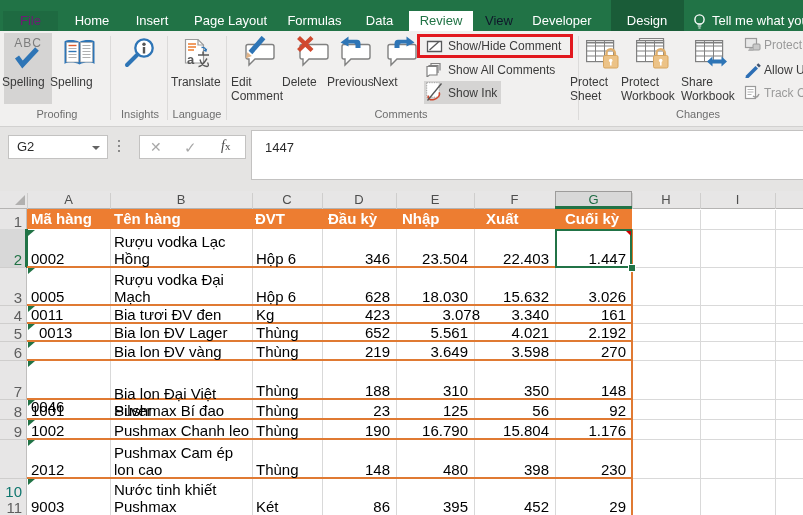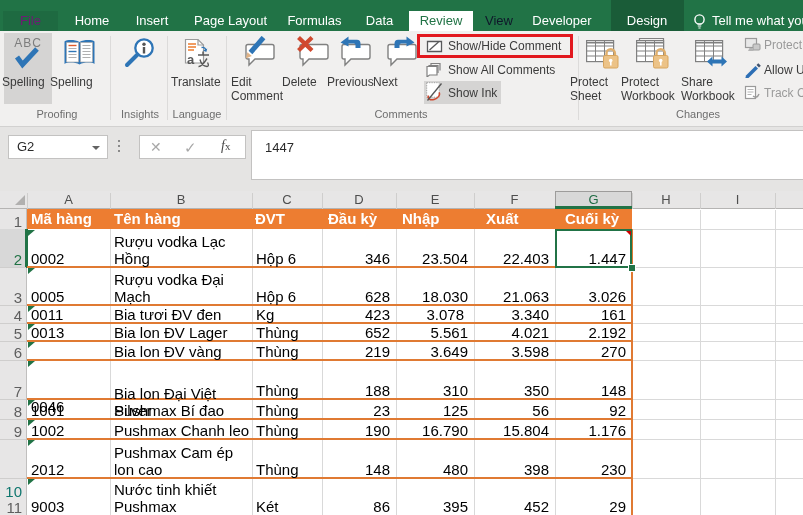--- a/index.html
+++ b/index.html
@@ -264,32 +264,32 @@
 <div class="cell num" style="left:322px;top:229px;width:68px;height:38px">346</div>
 <div class="cell num" style="left:396px;top:229px;width:72px;height:38px">23.504</div>
 <div class="cell num" style="left:474px;top:229px;width:75px;height:38px">22.403</div>
 <div class="cell num" style="left:555px;top:229px;width:71px;height:38px">1.447</div>
 <div class="gtri" style="left:28px;top:230px"></div>
 <div class="cell" style="left:27px;top:267px;width:79px;height:38px">0005</div>
 <div class="cell" style="left:110px;top:267px;width:138px;height:38px"><span>Rượu vodka Đại<br>Mạch</span></div>
 <div class="cell" style="left:252px;top:267px;width:66px;height:38px">Hộp 6</div>
 <div class="cell num" style="left:322px;top:267px;width:68px;height:38px">628</div>
 <div class="cell num" style="left:396px;top:267px;width:72px;height:38px">18.030</div>
-<div class="cell num" style="left:474px;top:267px;width:75px;height:38px">21.063</div>
+<div class="cell num" style="left:474px;top:267px;width:75px;height:38px">15.632</div>
 <div class="cell num" style="left:555px;top:267px;width:71px;height:38px">3.026</div>
 <div class="gtri" style="left:28px;top:268px"></div>
 <div class="cell" style="left:27px;top:305px;width:79px;height:18px">0011</div>
 <div class="cell" style="left:110px;top:305px;width:138px;height:18px"><span>Bia tươi ĐV đen</span></div>
 <div class="cell" style="left:252px;top:305px;width:66px;height:18px">Kg</div>
 <div class="cell num" style="left:322px;top:305px;width:68px;height:18px">423</div>
-<div class="cell num" style="left:392px;top:305px;width:72px;height:18px">3.078</div>
+<div class="cell num" style="left:408px;top:305px;width:72px;height:18px">3.078</div>
 <div class="cell num" style="left:474px;top:305px;width:75px;height:18px">3.340</div>
 <div class="cell num" style="left:555px;top:305px;width:71px;height:18px">161</div>
 <div class="gtri" style="left:28px;top:306px"></div>
-<div class="cell" style="left:27px;top:323px;width:79px;height:18px">0013</div>
+<div class="cell" style="left:35px;top:323px;width:79px;height:18px">0013</div>
 <div class="cell" style="left:110px;top:323px;width:138px;height:18px"><span>Bia lon ĐV Lager</span></div>
 <div class="cell" style="left:252px;top:323px;width:66px;height:18px">Thùng</div>
 <div class="cell num" style="left:322px;top:323px;width:68px;height:18px">652</div>
 <div class="cell num" style="left:396px;top:323px;width:72px;height:18px">5.561</div>
 <div class="cell num" style="left:474px;top:323px;width:75px;height:18px">4.021</div>
 <div class="cell num" style="left:555px;top:323px;width:71px;height:18px">2.192</div>
 <div class="gtri" style="left:28px;top:324px"></div>
 <div class="cell" style="left:110px;top:341px;width:138px;height:19px"><span>Bia lon ĐV vàng</span></div>
 <div class="cell" style="left:252px;top:341px;width:66px;height:19px">Thùng</div>
 <div class="cell num" style="left:322px;top:341px;width:68px;height:19px">219</div>

